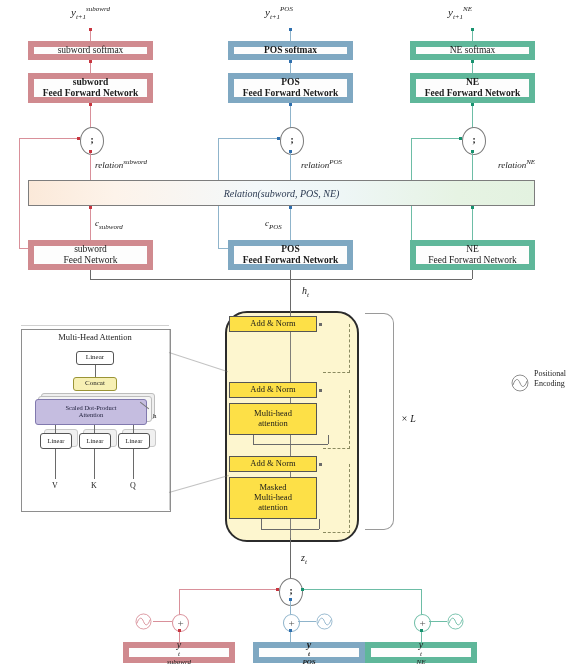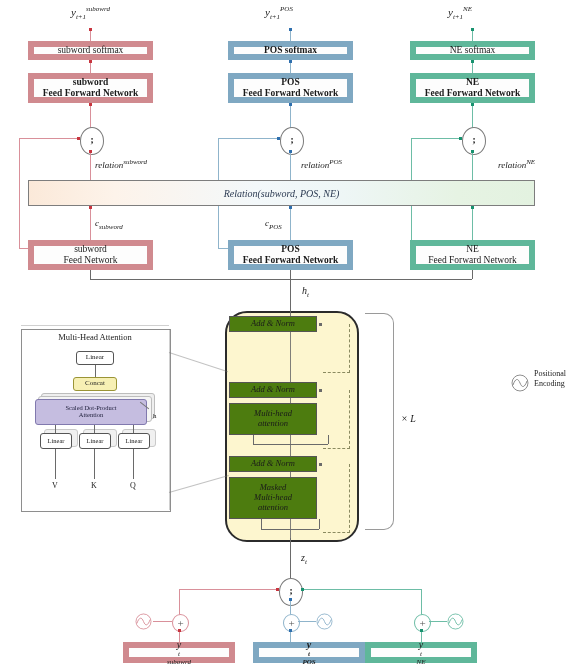--- a/index.html
+++ b/index.html
@@ -46,23 +46,23 @@
 
   .pe{position:absolute;width:17px;height:17px;border-radius:50%;}
 
   #relbar{position:absolute;left:15px;top:180px;width:507px;height:26px;
           border:1px solid #7d7d7d;box-sizing:border-box;
           background:linear-gradient(90deg,#fbe9d9 0%,#fdf3ea 17%,#f3f8fa 45%,
                      #eef6f6 62%,#e6f3e3 85%,#e3f2e0 100%);
           display:flex;align-items:center;justify-content:center;
           font-style:italic;font-size:10px;color:#2b3a52;}
   .tbox{position:absolute;left:216px;width:88px;box-sizing:border-box;
-        border:1px solid #555;background:#4d7c0f;
+        border:1px solid #555;background:#fde047;
         display:flex;align-items:center;justify-content:center;
-        text-align:center;font-size:8.5px;line-height:1.15;font-style:italic;}
+        text-align:center;font-size:8.5px;line-height:1.15;}
 
   .dash{position:absolute;border-style:dashed;border-color:#8a8a60;}
 
   .inset-box{position:absolute;box-sizing:border-box;
              display:flex;align-items:center;justify-content:center;
              text-align:center;line-height:1.05;}
 
   .thin{position:absolute;background:#777;}
 </style>
 </head>

